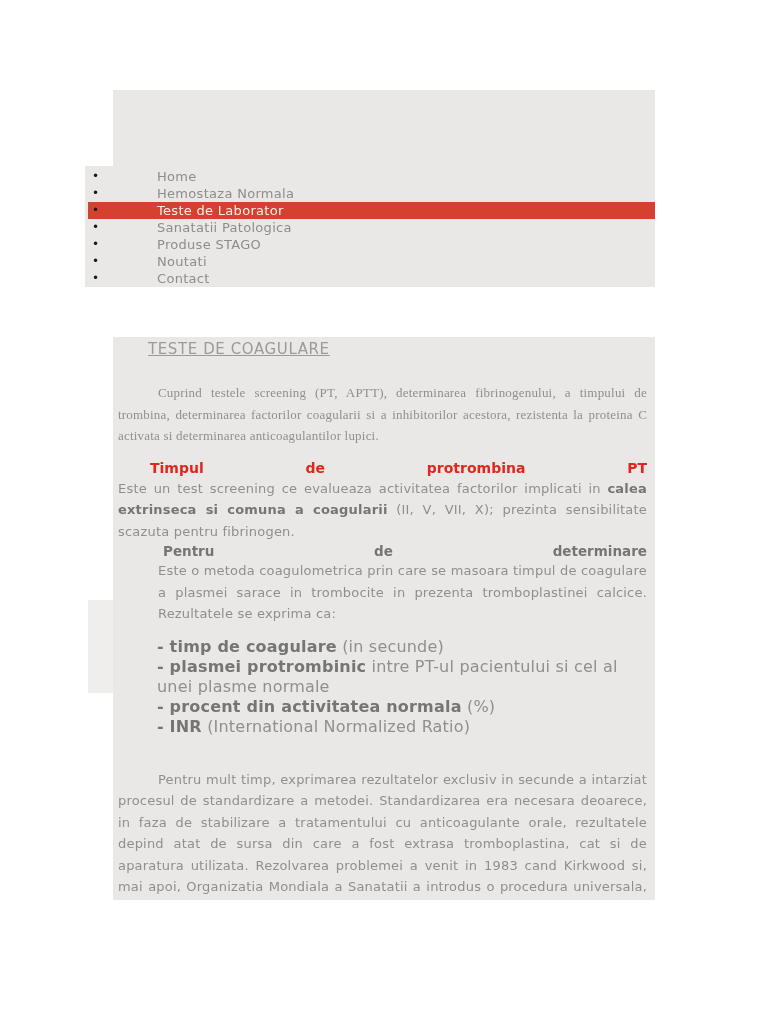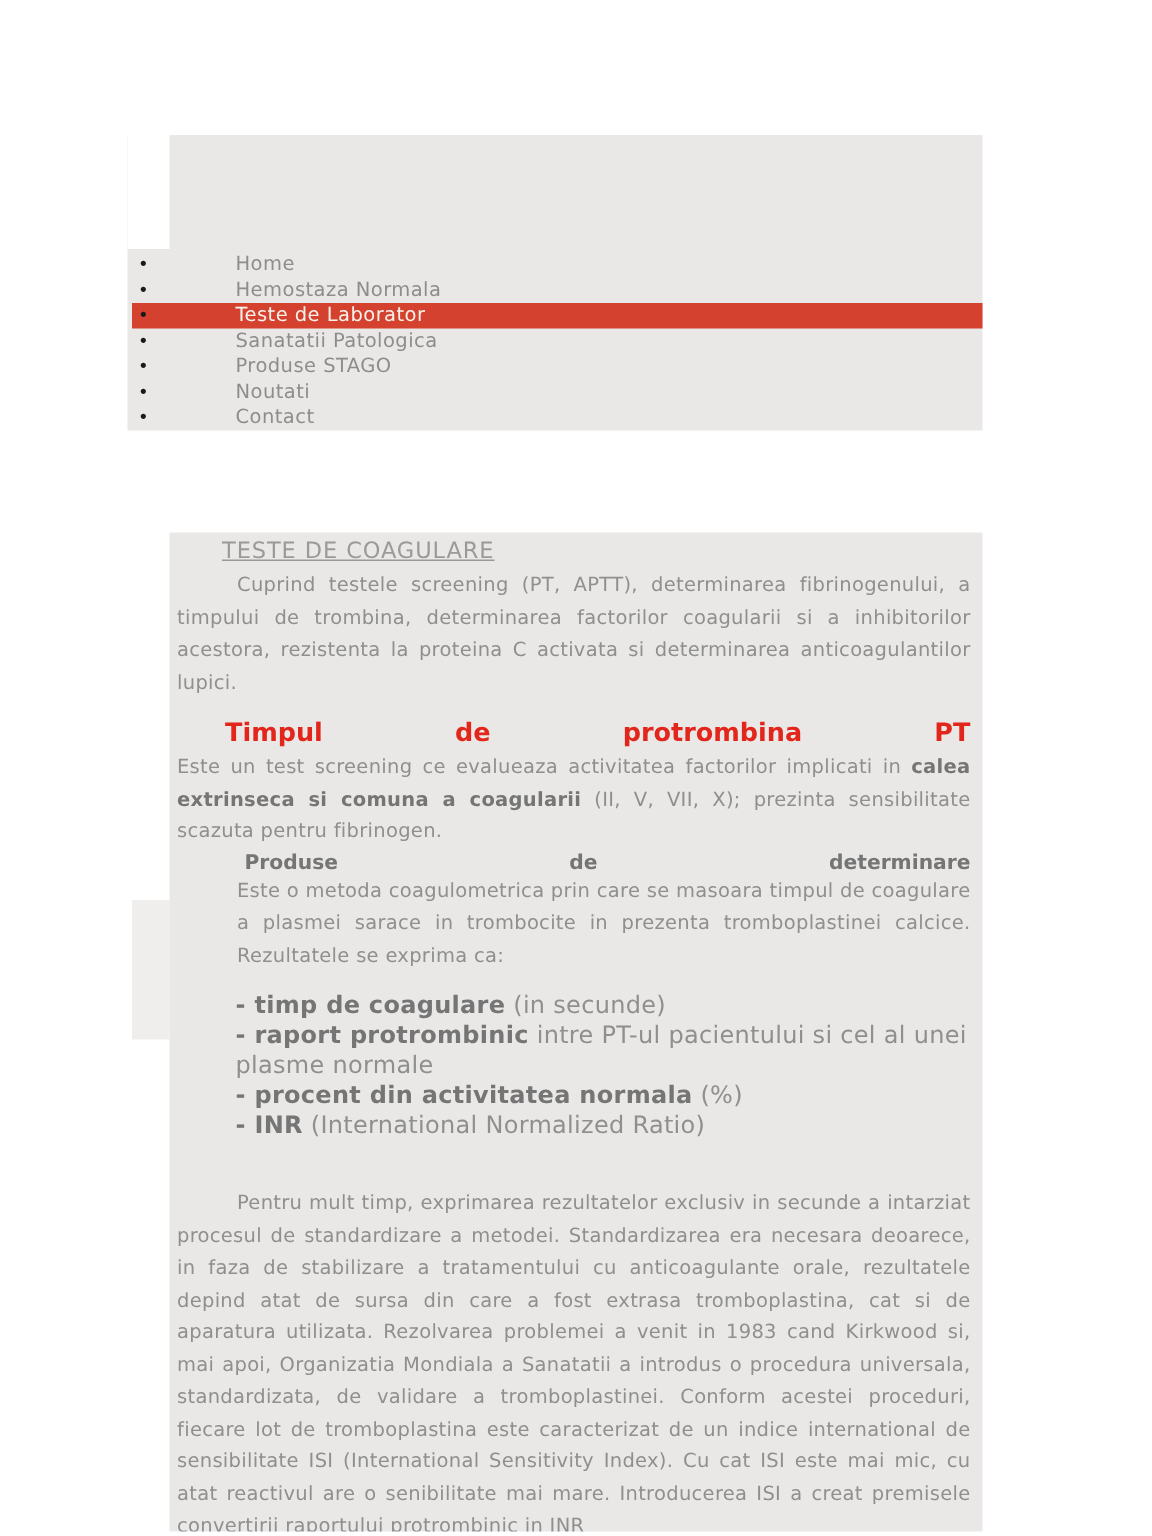--- a/index.html
+++ b/index.html
@@ -66,23 +66,23 @@
   }
   .nav-list li.active {
     background: #d4412e;
     color: #f7f1ea;
   }
 
   
   .content-box {
     position: absolute;
     left: 113px;
-    top: 355px;
+    top: 337px;
     width: 542px;
-    height: 666px;
+    height: 563px;
     background: #e9e8e6;
     box-sizing: border-box;
     padding: 0 8px 0 5px;
     overflow: hidden;
   }
   .left-strip {
     position: absolute;
     left: 88px;
     top: 600px;
     width: 25px;
@@ -105,28 +105,28 @@
     color: #8f8f8f;
     letter-spacing: 0.2px;
     text-align: justify;
     margin: 0;
   }
   .body-text b, .list-bold {
     font-weight: bold;
     color: #757575;
   }
 
-  .para-intro   { margin-top: 4px; text-indent: 40px; }
+  .para-intro   { margin-top: 24px; text-indent: 40px; font-family: Liberation Serif, serif; }
 
   .pt-heading {
     margin-top: 13px;
     display: flex;
     justify-content: space-between;
     padding-left: 32px;
-    font-size: 17px;
+    font-size: 14px;
     font-weight: bold;
     color: #e2261b;
   }
   .para-pt { margin-top: 2px; }
 
   .method-heading {
     display: flex;
     justify-content: space-between;
     padding-left: 45px;
     margin-top: 1px;
@@ -212,33 +212,33 @@
     <div class="pt-heading">
       <span>Timpul</span>
       <span>de</span>
       <span>protrombina</span>
       <span>PT</span>
     </div>
 
     <p class="body-text para-pt"><span>Este un test screening ce evalueaza activitatea factorilor implicati in </span><b>calea extrinseca si comuna a coagularii</b><span> (II, V, VII, X); prezinta sensibilitate scazuta pentru fibrinogen.</span></p>
 
     <div class="method-heading">
-      <span>Produse</span>
+      <span>Pentru</span>
       <span>de</span>
       <span>determinare</span>
     </div>
 
     <p class="body-text para-method">Este o metoda coagulometrica prin care se masoara timpul de coagulare a plasmei sarace in trombocite in prezenta tromboplastinei calcice. Rezultatele se exprima ca:</p>
 
     <ol class="results-list">
       <li>
         <span class="num">1.</span><span class="list-bold">- timp de coagulare</span><span> (in secunde)</span>
       </li>
       <li>
-        <span class="num">2.</span><span class="list-bold">- raport protrombinic</span><span> intre PT-ul pacientului si cel al unei plasme normale</span>
+        <span class="num">2.</span><span class="list-bold">- plasmei protrombinic</span><span> intre PT-ul pacientului si cel al unei plasme normale</span>
       </li>
       <li>
         <span class="num">3.</span><span class="list-bold">- procent din activitatea normala</span><span> (%)</span>
       </li>
       <li class="num-dark">
         <span class="num">4.</span><span class="list-bold">- INR</span><span> (International Normalized Ratio)</span>
       </li>
     </ol>
 
     <p class="body-text para-standard">Pentru mult timp, exprimarea rezultatelor exclusiv in secunde a intarziat procesul de standardizare a metodei. Standardizarea era necesara deoarece, in faza de stabilizare a tratamentului cu anticoagulante orale, rezultatele depind atat de sursa din care a fost extrasa tromboplastina, cat si de aparatura utilizata. Rezolvarea problemei a venit in 1983 cand Kirkwood si, mai apoi, Organizatia Mondiala a Sanatatii a introdus o procedura universala, standardizata, de validare a tromboplastinei. Conform acestei proceduri, fiecare lot de tromboplastina este caracterizat de un indice international de sensibilitate ISI (International Sensitivity Index). Cu cat ISI este mai mic, cu atat reactivul are o senibilitate mai mare. Introducerea ISI a creat premisele convertirii raportului protrombinic in INR</p>

